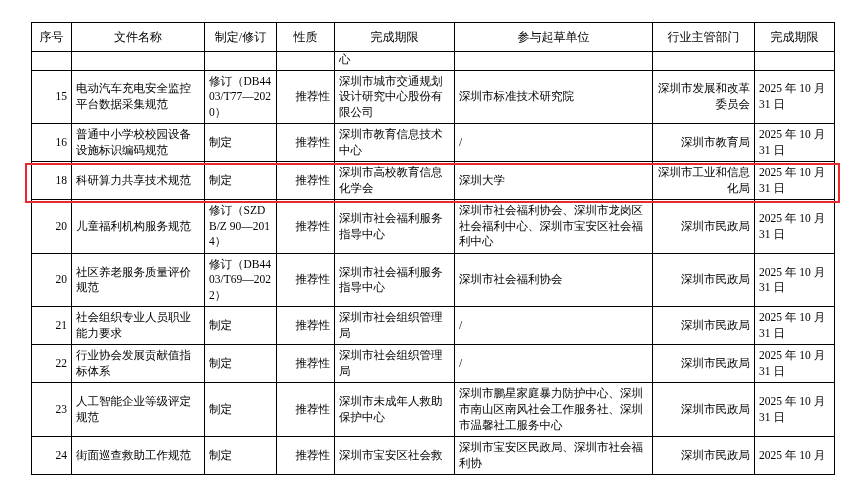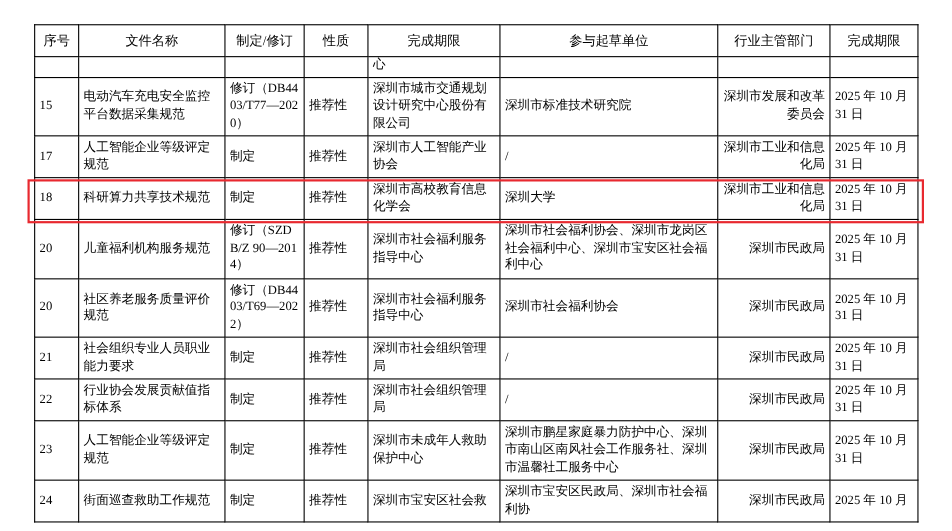--- a/index.html
+++ b/index.html
@@ -54,21 +54,21 @@
   col.c-dept    { width: 102px; }
   col.c-date    { width: 80px; }
 
   td.no, td.type, td.nature, td.date, td.dept {
     text-align: center;
   }
   td.name, td.lead, td.join {
     text-align: left;
   }
   td.nature, td.no {
-    text-align: left;
+    text-align: right;
     margin-top: 21px;
   }
   td.dept { text-align: right; }
   td.date { text-align: left; }
   td.type { text-align: left; }
 
   
   tr.partial td {
     height: 14px;
     padding-top: 0;
@@ -137,31 +137,31 @@
         <td class="no">15</td>
         <td class="name">电动汽车充电安全监控平台数据采集规范</td>
         <td class="type">修订（DB4403/T77—2020）</td>
         <td class="nature">推荐性</td>
         <td class="lead">深圳市城市交通规划设计研究中心股份有限公司</td>
         <td class="join">深圳市标准技术研究院</td>
         <td class="dept">深圳市发展和改革委员会</td>
         <td class="date">2025 年 10 月 31 日</td>
       </tr>
 
-
-      <tr>
-        <td class="no">17</td>
-        <td class="name">人工智能企业等级评定规范</td>
-        <td class="type">制定</td>
-        <td class="nature">推荐性</td>
-        <td class="lead">深圳市人工智能产业协会</td>
+      <tr>
+        <td class="no">16</td>
+        <td class="name">普通中小学校校园设备设施标识编码规范</td>
+        <td class="type">制定</td>
+        <td class="nature">推荐性</td>
+        <td class="lead">深圳市教育信息技术中心</td>
         <td class="join">/</td>
-        <td class="dept">深圳市工业和信息化局</td>
-        <td class="date">2025 年 10 月 31 日</td>
-      </tr>
+        <td class="dept">深圳市教育局</td>
+        <td class="date">2025 年 10 月 31 日</td>
+      </tr>
+
 
       <tr>
         <td class="no">18</td>
         <td class="name">科研算力共享技术规范</td>
         <td class="type">制定</td>
         <td class="nature">推荐性</td>
         <td class="lead">深圳市高校教育信息化学会</td>
         <td class="join">深圳大学</td>
         <td class="dept">深圳市工业和信息化局</td>
         <td class="date">2025 年 10 月 31 日</td>

